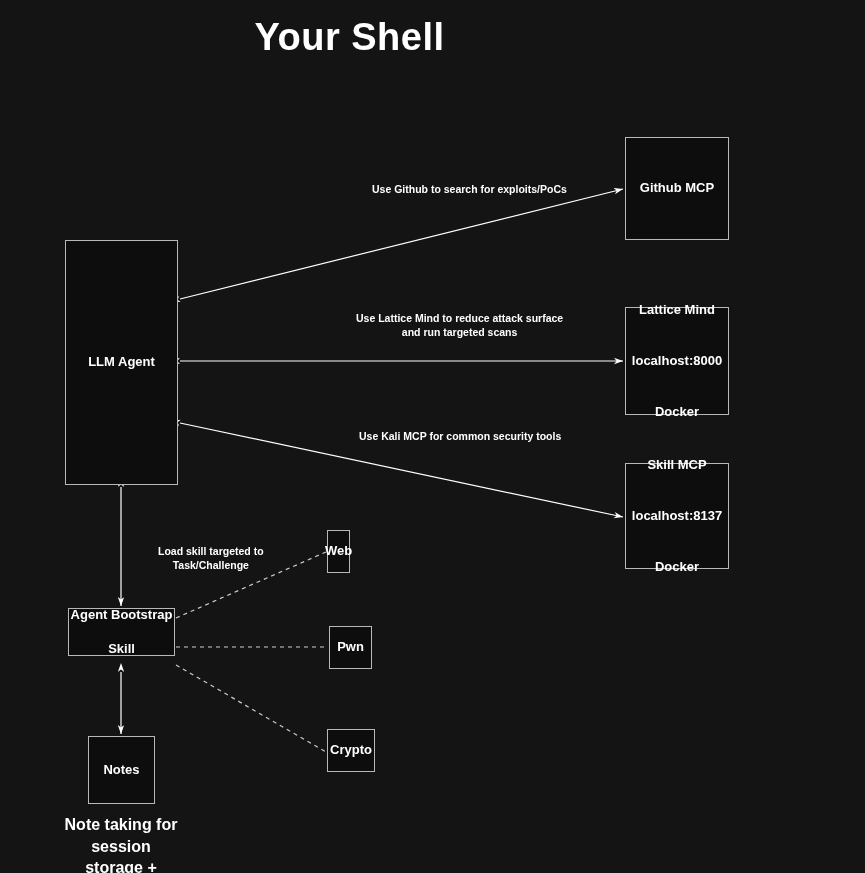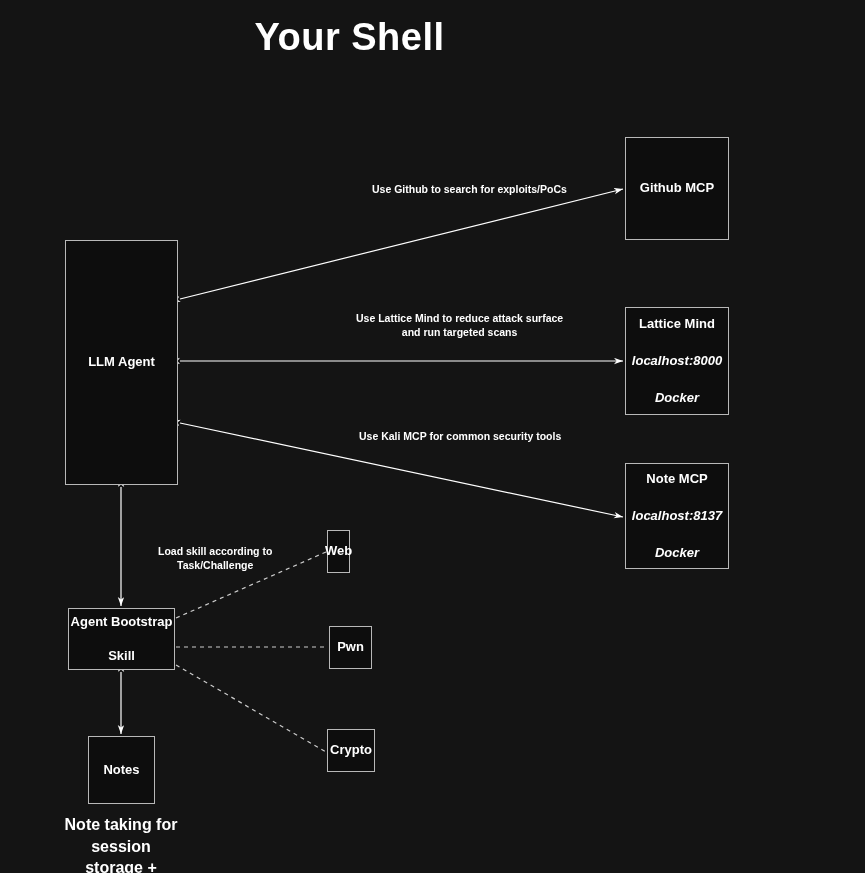--- a/index.html
+++ b/index.html
@@ -52,22 +52,21 @@
     text-align: center;
     font-size: 13px;
     font-weight: bold;
     color: #ffffff;
     line-height: 1.25;
   }
   .node .line {
     display: block;
   }
   .node.multi .line + .line {
-    margin-top: 21px;
-    font-style: italic;
+    margin-top: 35px;
   }
   .node.stacked .line + .line {
     margin-top: 18px;
   }
   .edge-label {
     position: absolute;
     font-size: 10.5px;
     font-weight: bold;
     color: #ffffff;
     text-align: center;
@@ -128,26 +127,26 @@
     <span class="line">Github MCP</span>
   </div>
 
   <div class="node multi" style="left:625px; top:307px; width:104px; height:108px;">
     <span class="line">Lattice Mind</span>
     <span class="line">localhost:8000</span>
     <span class="line">Docker</span>
   </div>
 
   <div class="node multi" style="left:625px; top:463px; width:104px; height:106px;">
-    <span class="line">Note MCP</span>
+    <span class="line">Skill MCP</span>
     <span class="line">localhost:8137</span>
     <span class="line">Docker</span>
   </div>
 
-  <div class="node stacked" style="left:68px; top:608px; width:107px; height:62px;">
+  <div class="node stacked" style="left:68px; top:608px; width:107px; height:48px;">
     <span class="line">Agent Bootstrap</span>
     <span class="line">Skill</span>
   </div>
 
   <div class="node" style="left:88px; top:736px; width:67px; height:68px;">
     <span class="line">Notes</span>
   </div>
 
   <div class="node" style="left:327px; top:530px; width:23px; height:43px;">
     <span class="line">Web</span>
@@ -161,20 +160,20 @@
     <span class="line">Crypto</span>
   </div>
 
   <div class="edge-label" style="left:372px; top:182px;">Use Github to search for exploits/PoCs</div>
 
   <div class="edge-label" style="left:356px; top:311px;">Use Lattice Mind to reduce attack surface
 and run targeted scans</div>
 
   <div class="edge-label" style="left:359px; top:429px;">Use Kali MCP for common security tools</div>
 
-  <div class="edge-label" style="left:158px; top:544px;">Load skill according to
+  <div class="edge-label" style="left:158px; top:544px;">Load skill targeted to
 Task/Challenge</div>
 
   <div class="caption" style="left:46px; top:814px; width:150px;">Note taking for session
 storage + preventing
 "Context Rot"</div>
 
 </div>
 
 </body></html>

